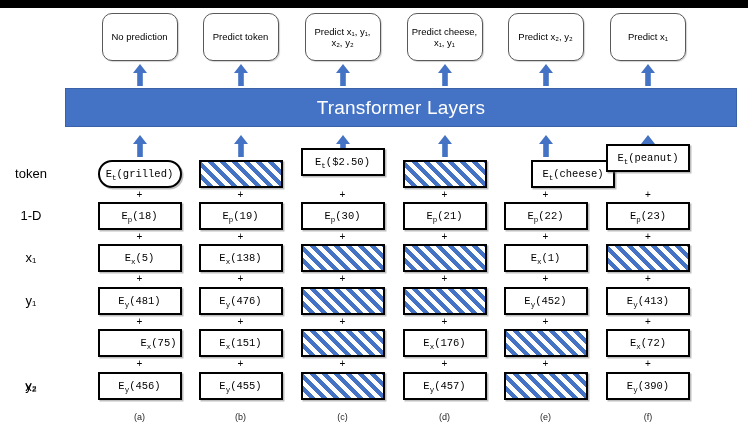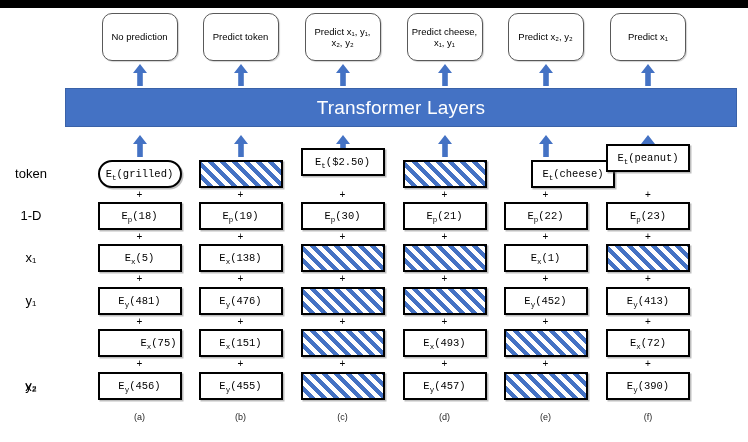--- a/index.html
+++ b/index.html
@@ -226,21 +226,21 @@
       <div class="cell hatch" style="left: 402.5px; top: 160px;"></div>
       <div class="cell" style="left: 402.5px; top: 202px;">
         <span class="etext"><span>E</span><sub>p</sub><span>(21)</span></span>
       </div>
       <div class="plus" style="left: 402.5px; top: 188.5px;">+</div>
       <div class="cell hatch" style="left: 402.5px; top: 244px;"></div>
       <div class="plus" style="left: 402.5px; top: 230.5px;">+</div>
       <div class="cell hatch" style="left: 402.5px; top: 287px;"></div>
       <div class="plus" style="left: 402.5px; top: 273px;">+</div>
       <div class="cell" style="left: 402.5px; top: 329px;">
-        <span class="etext"><span>E</span><sub>x</sub><span>(493)</span></span>
+        <span class="etext"><span>E</span><sub>x</sub><span>(176)</span></span>
       </div>
       <div class="plus" style="left: 402.5px; top: 315.5px;">+</div>
       <div class="cell" style="left: 402.5px; top: 372px;">
         <span class="etext"><span>E</span><sub>y</sub><span>(457)</span></span>
       </div>
       <div class="plus" style="left: 402.5px; top: 358px;">+</div>
       <div class="cell" style="left: 531px; top: 160px;">
         <span class="etext"><span>E</span><sub>t</sub><span>(cheese)</span></span>
       </div>
       <div class="cell" style="left: 503.5px; top: 202px;">

